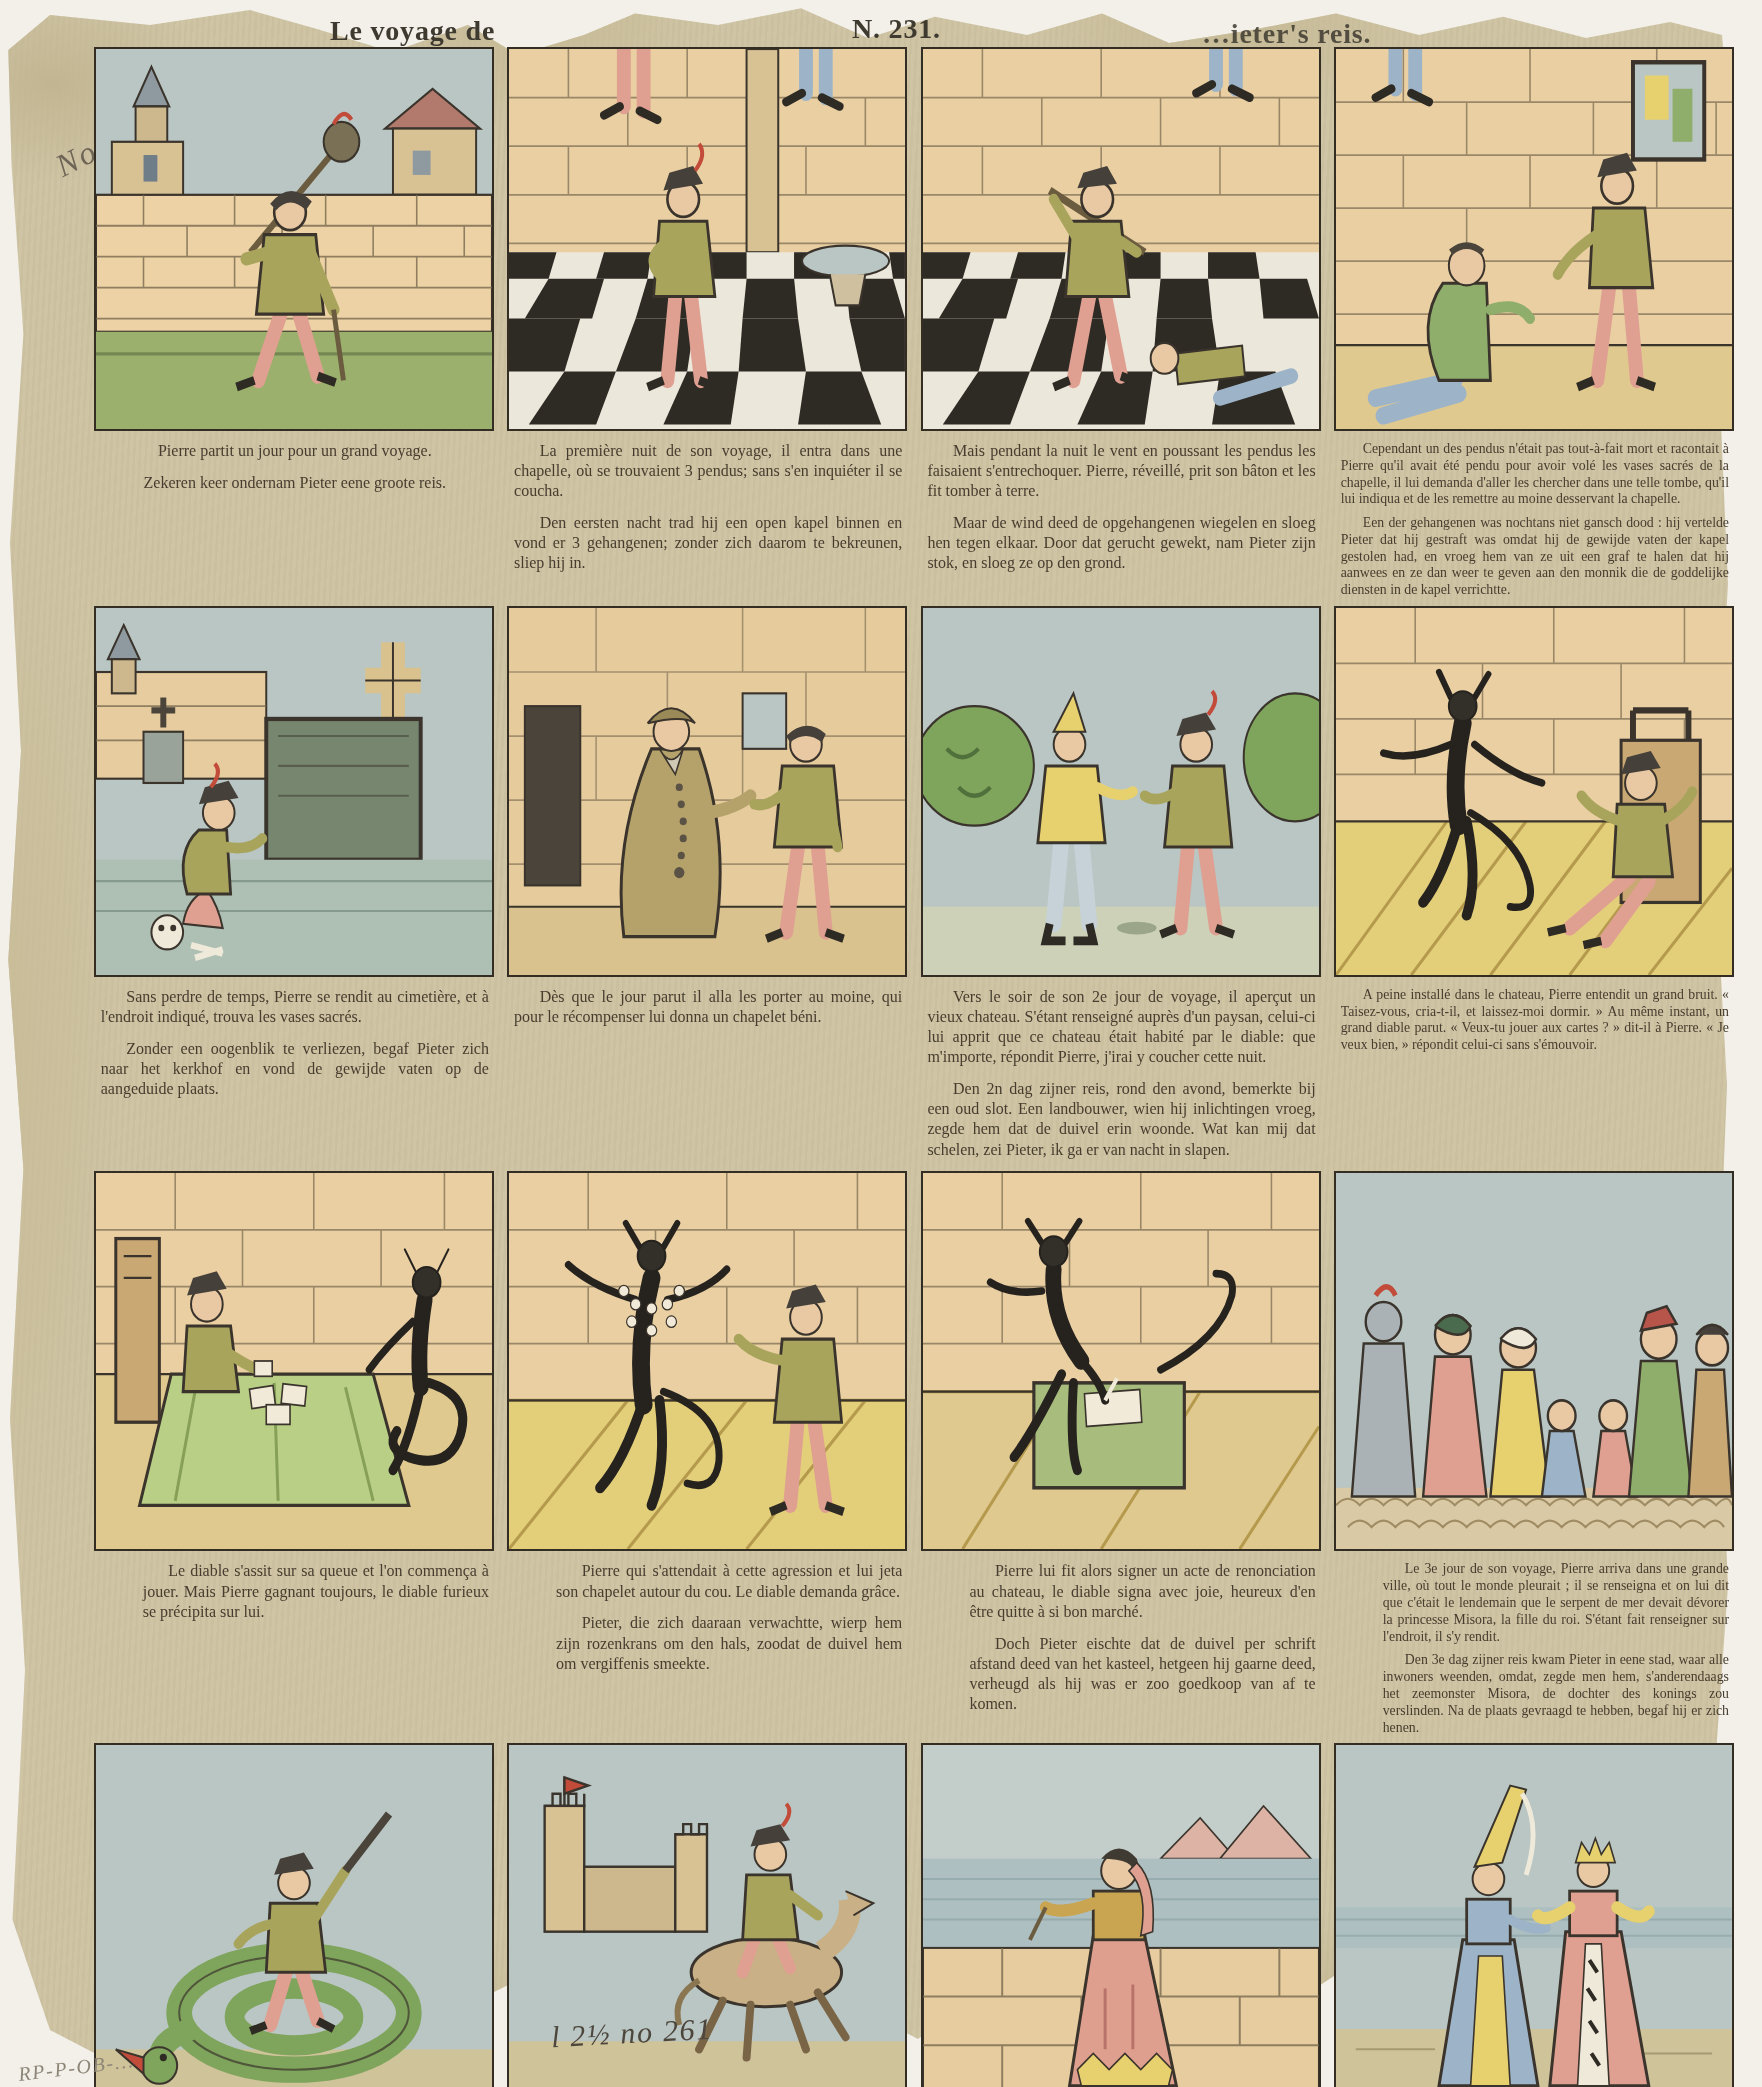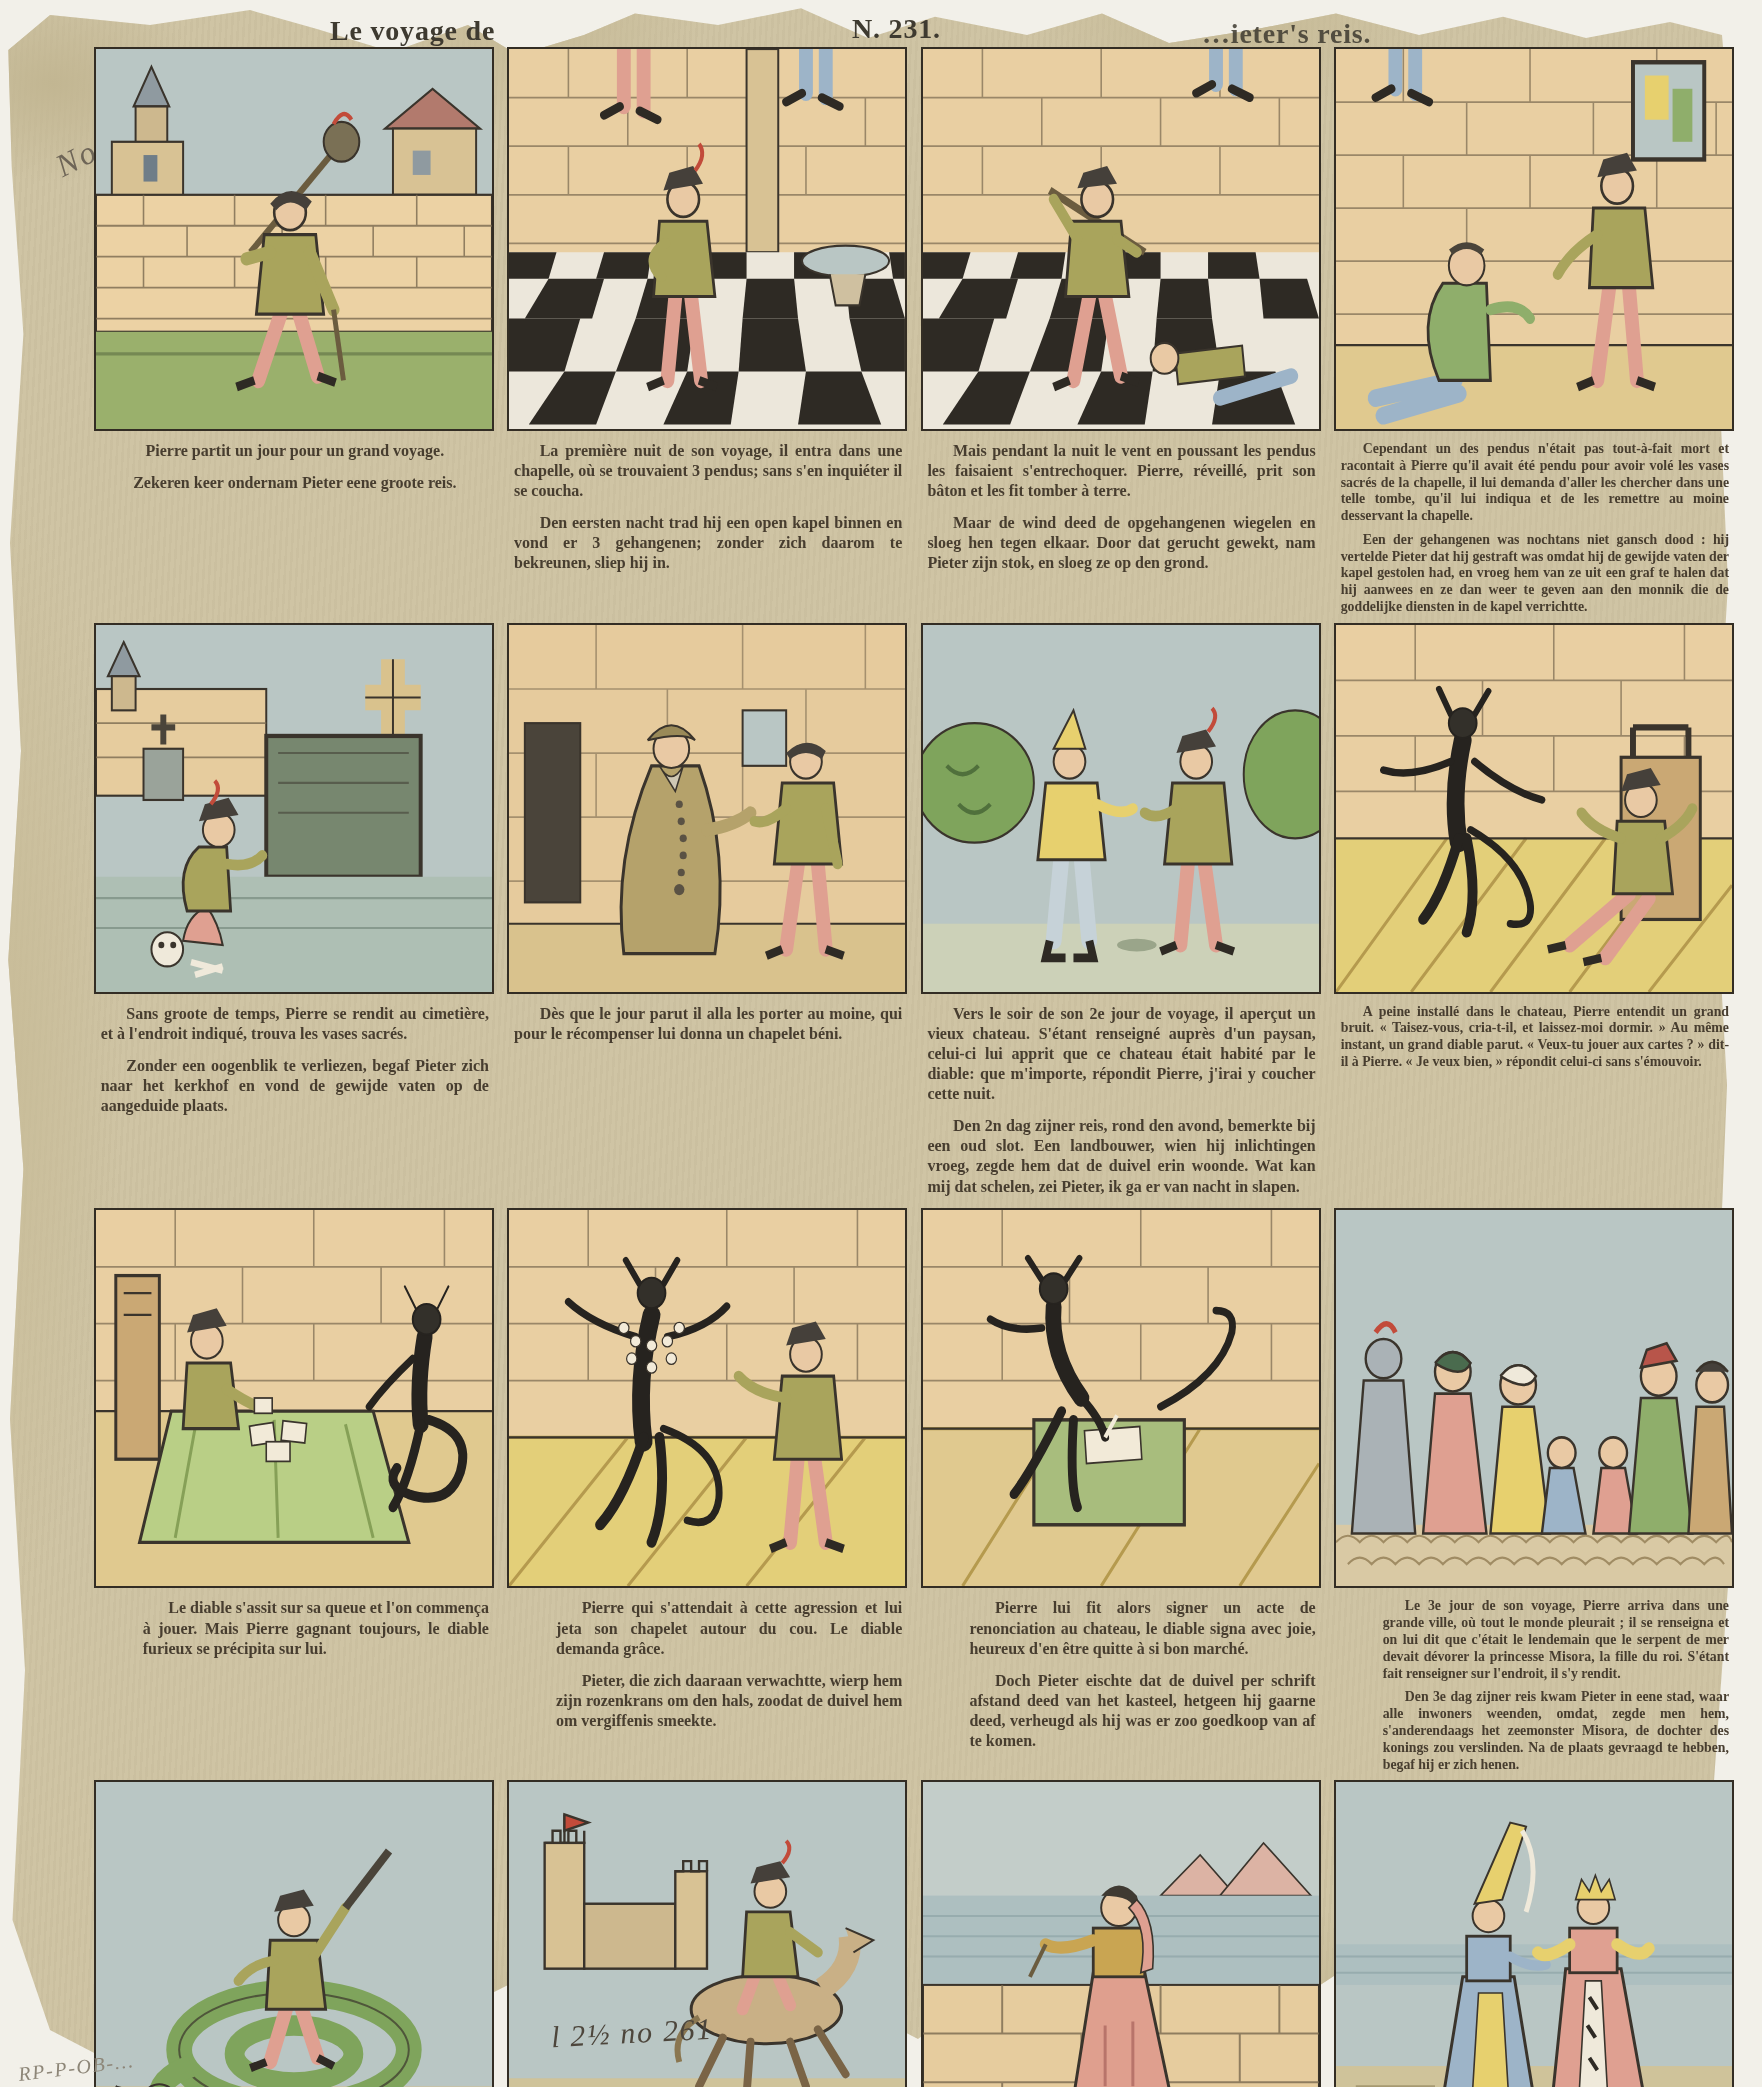--- a/index.html
+++ b/index.html
@@ -59,21 +59,21 @@
   .panel svg{display:block;width:100%;height:100%;}
   .cell:nth-child(-n+4) .panel{height:380px;}
   .cell:nth-child(n+5):nth-child(-n+8) .panel{height:367px;}
   .cell:nth-child(n+9):nth-child(-n+12) .panel{height:376px;}
   .cell:nth-child(n+13) .panel{height:349px;}
   .cell:nth-child(-n+4) .caption{min-height:124px;}
   .cell:nth-child(n+5):nth-child(-n+8) .caption{min-height:135px;}
   .cell:nth-child(n+9):nth-child(-n+12) .caption{min-height:132px;margin-left:42px;}
   .cell:nth-child(n+13) .caption{min-height:65px;}
   .caption{padding:10px 5px 0 6.7px;color:#473d2f;}
-  .caption p{margin:0 0 11.7px 0;font-size:16px;line-height:1.26;font-weight:bold;
+  .caption p{margin:0 0 11.7px 0;font-size:16px;line-height:1.26;font-weight:normal;
     text-align:justify;text-indent:1.6em;}
   .caption.center p{text-align:center;text-indent:0;}
   .cell:nth-child(4n) .caption p{font-size:13.8px;line-height:1.22;margin-bottom:6.7px;}
   .cell:nth-child(15) .caption p,.cell:nth-child(16) .caption p{font-size:14px;margin-bottom:5px;}
 </style>
 </head>
 <body>
 
 <div class="sheet"></div>
 
@@ -281,21 +281,21 @@
         <circle cx="62" cy="96" r="8" fill="#e9c9a4" stroke="#3a342c"></circle>
         <path d="M52 92 l20 -3 l-5 -8 l-12 3 z" fill="#45403a"></path>
         <path d="M58 84 q6 -7 2 -11" stroke="#c24b3a" stroke-width="2" fill="none"></path>
         <circle cx="36" cy="152" r="8" fill="#efe9da" stroke="#3a342c"></circle>
         <circle cx="33" cy="150" r="1.5" fill="#3a342c"></circle>
           <circle cx="39" cy="150" r="1.5" fill="#3a342c"></circle>
         <path d="M48 158 l16 4 M50 164 l14 -4" stroke="#efe9da" stroke-width="3"></path>
       </svg>
     </div>
     <div class="caption">
-      <p class="fr">Sans groote de temps, Pierre se rendit au cimetière, et à l'endroit indiqué, trouva les vases sacrés.</p>
+      <p class="fr">Sans perdre de temps, Pierre se rendit au cimetière, et à l'endroit indiqué, trouva les vases sacrés.</p>
       <p class="nl">Zonder een oogenblik te verliezen, begaf Pieter zich naar het kerkhof en vond de gewijde vaten op de aangeduide plaats.</p>
     </div>
   </div>
 
   <div class="cell">
     <div class="panel">
       <svg viewBox="0 0 200 172" preserveAspectRatio="none">
         <rect width="200" height="172" fill="#e6cb9d"></rect>
         <g stroke="#7a6a50" stroke-width="0.8" opacity="0.6" fill="none">
           <path d="M0 30h200M0 60h200M0 90h200M0 120h200"></path>

